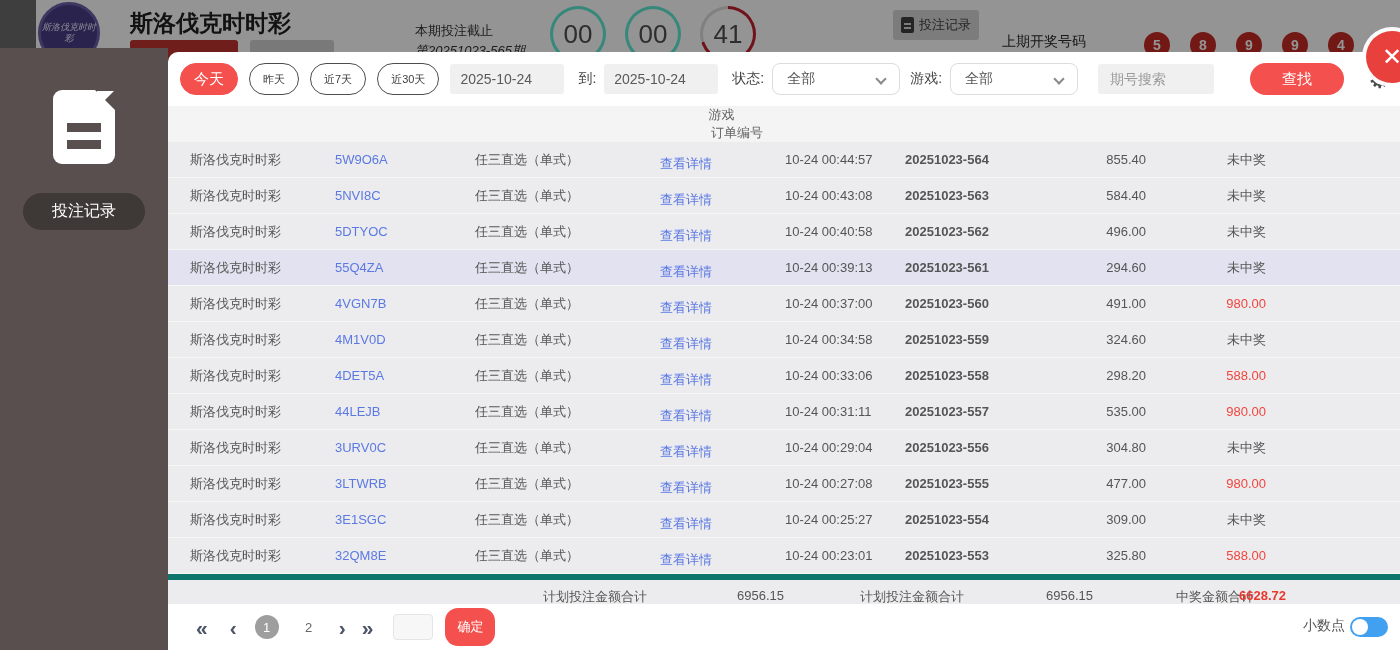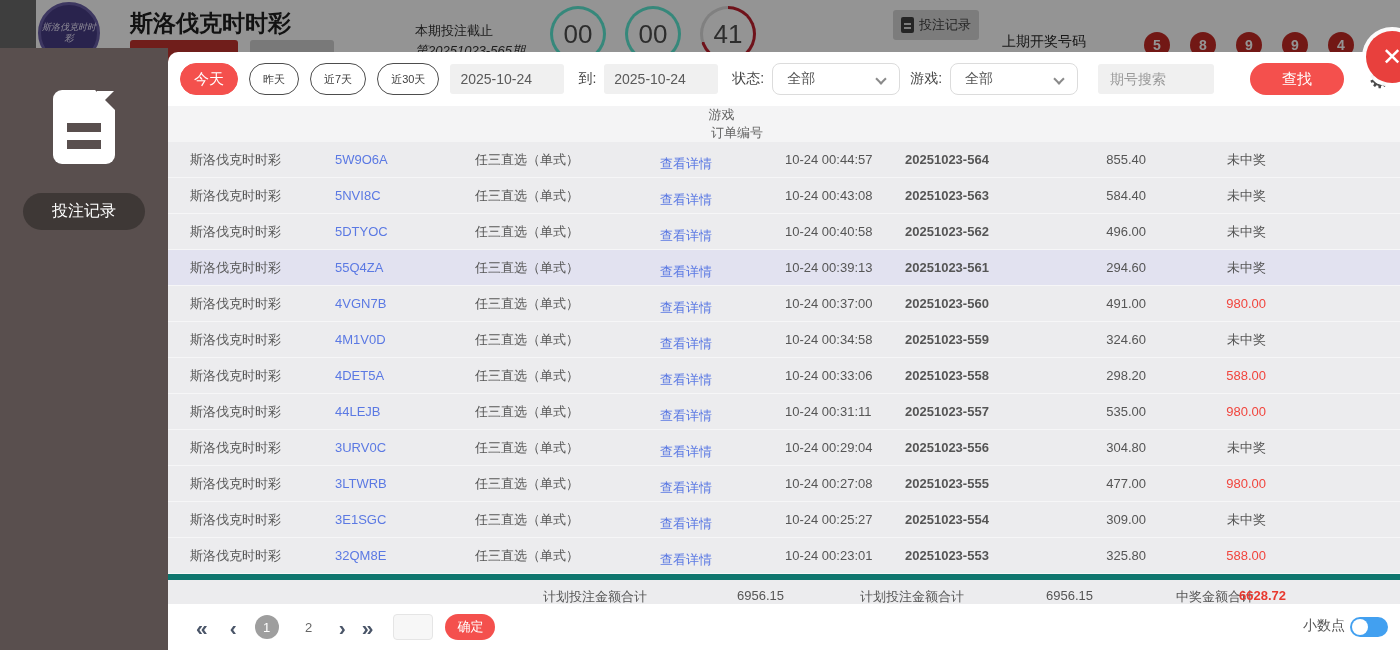--- a/index.html
+++ b/index.html
@@ -94,21 +94,21 @@
 
   
   .bottombar { position:absolute; top:552px; left:0; width:100%; height:46px; background:#fff;
                display:flex; align-items:center; }
   .pg-chev { font-size:21px; color:#4a5568; font-weight:bold; cursor:pointer; line-height:1; }
   .chev-first{margin-left:28px;} .chev-prev{margin-left:22px;} .chev-next{margin-left:18px;} .chev-last{margin-left:16px;}
   .pg-page { margin-left:18px; width:24px; height:24px; border-radius:50%; display:flex; align-items:center; justify-content:center;
              font-size:13px; color:#666; cursor:pointer; }
   .pg-page.active { background:#9e9e9e; color:#fff; }
   .pg-input { margin-left:20px; width:40px; height:26px; background:#f7f7f7; border:1px solid #e5e5e5; border-radius:4px; }
-  .pg-go { margin-left:12px; width:50px; height:26px; border-radius:13px; background:#f4504d; color:#fff; font-size:13px;
+  .pg-go { margin-left:12px; width:50px; height:38px; border-radius:13px; background:#f4504d; color:#fff; font-size:13px;
            border:none; cursor:pointer; font-family:inherit; }
   .decimal { position:absolute; right:55px; top:13px; font-size:14px; color:#555; }
   .toggle { position:absolute; right:12px; top:13px; width:38px; height:20px; border-radius:10px; background:#42a0f0; cursor:pointer; }
   .toggle .knob { position:absolute; left:2px; top:2px; width:16px; height:16px; border-radius:50%; background:#fff; }
 </style>
 </head>
 <body>
 
 <div class="page-header">
   <div class="dark-corner"></div>

